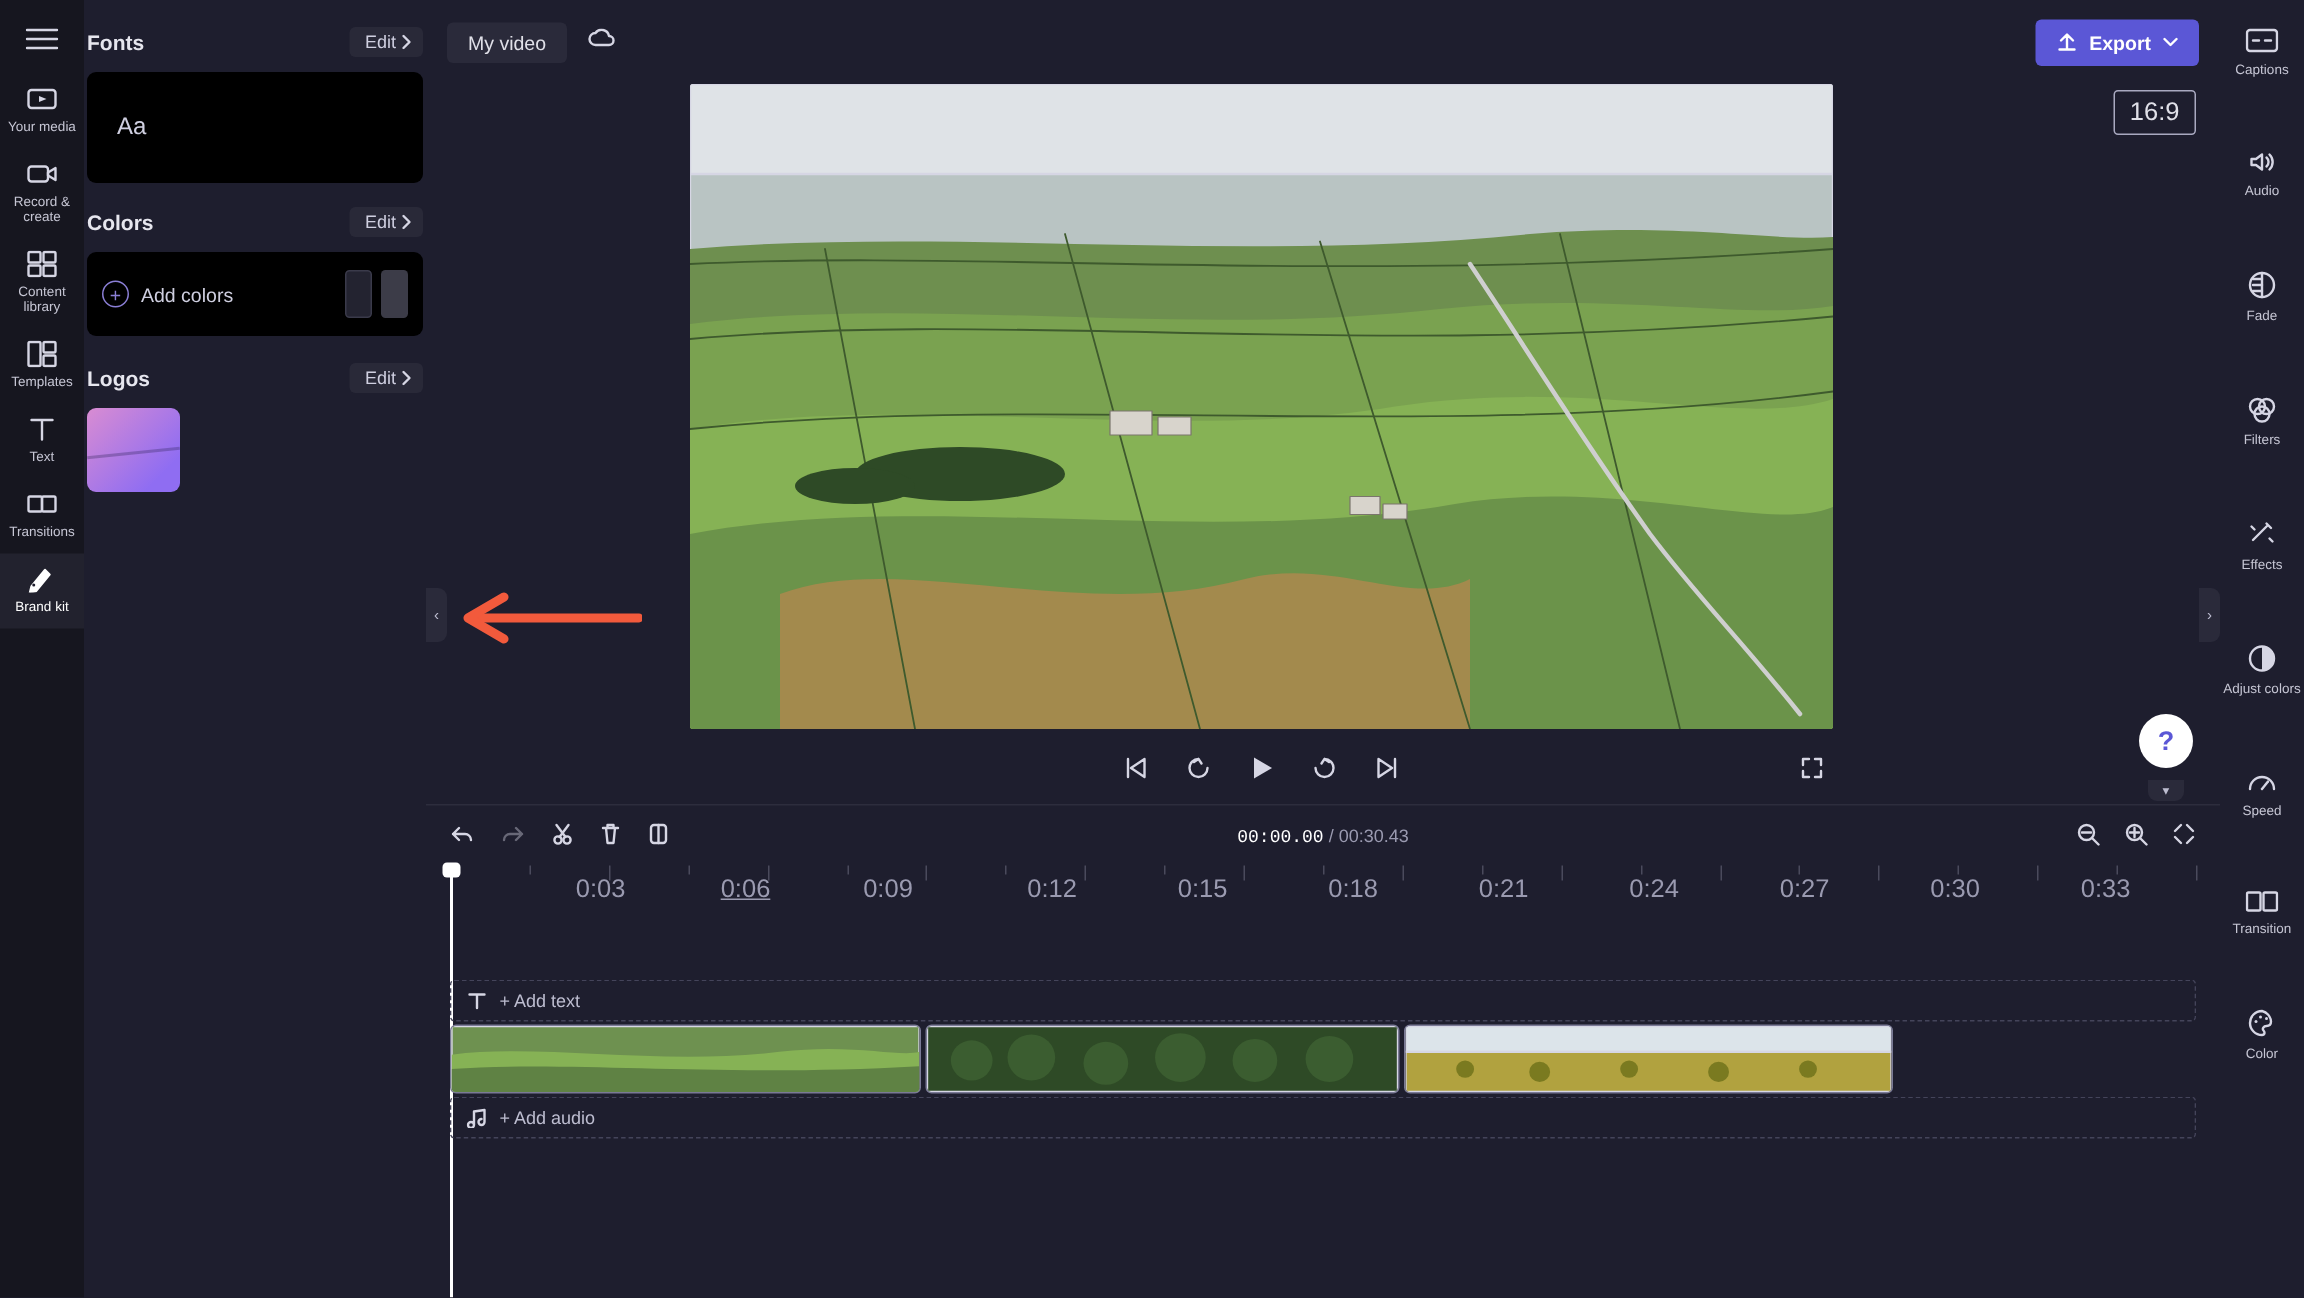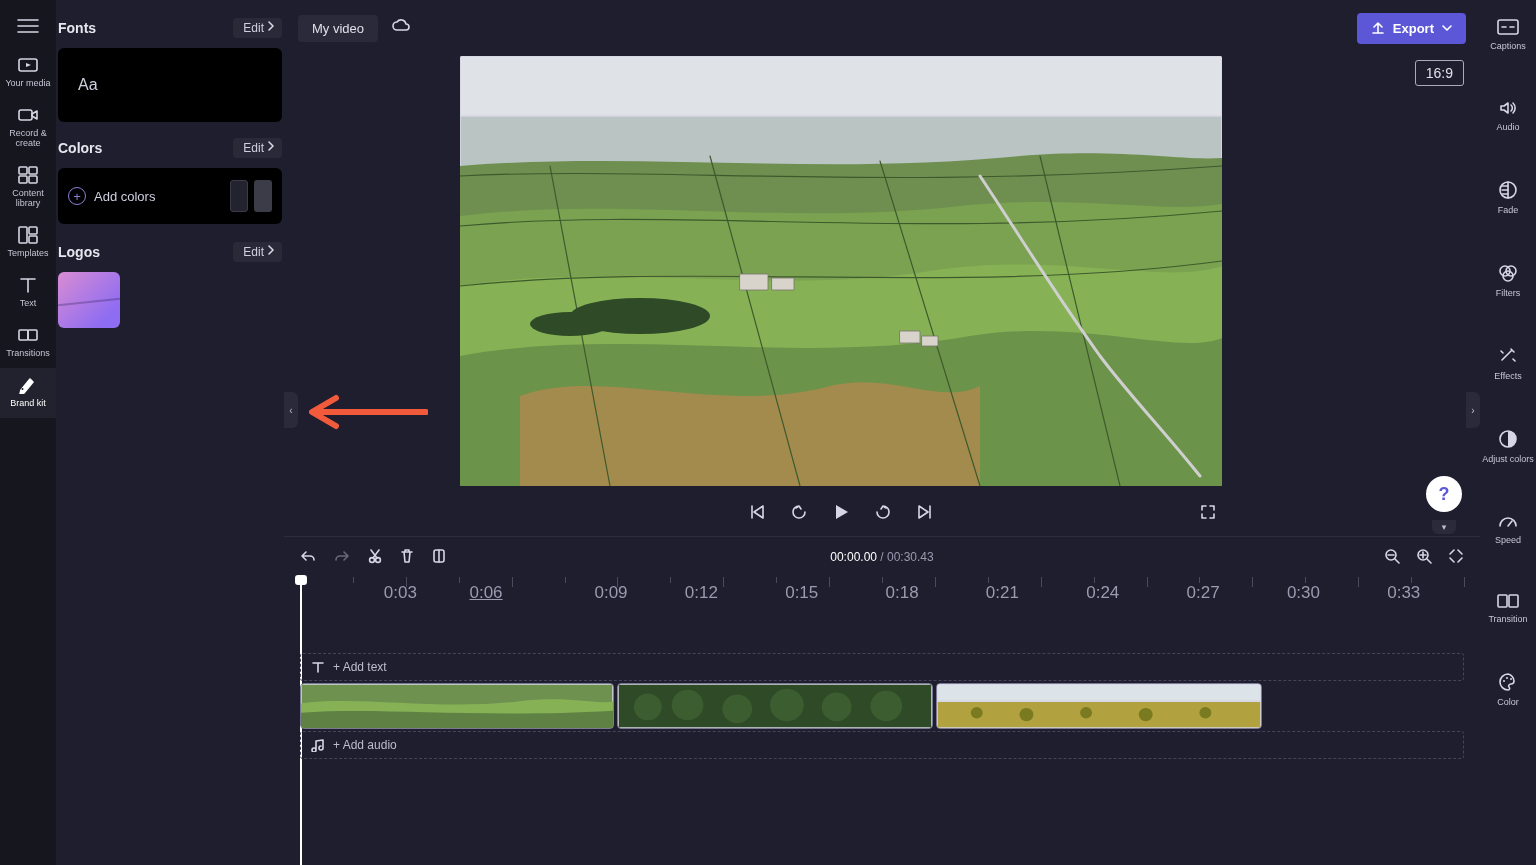--- a/index.html
+++ b/index.html
@@ -9,21 +9,21 @@
 .leftnav { position:absolute; left:0; top:0; width:56px; height:100%; background:#16161f; display:flex; flex-direction:column; align-items:center; }
 .leftnav .ham { margin:18px 0 10px 0; cursor:pointer; }
 .leftnav .item { display:flex; flex-direction:column; align-items:center; justify-content:center; padding:8px 2px 10px 2px; width:100%; cursor:pointer; font-size:9px; color:#c6c6d4; text-align:center; gap:4px; }
 .leftnav .item.active { background:#22222e; color:#fff; }
 .leftnav .item svg { display:block; }
 
 
 .panel { position:absolute; left:56px; top:0; width:228px; height:100%; background:#1e1e2e; padding:12px 2px; }
 .panel .sechead { display:flex; align-items:center; justify-content:space-between; margin-top:6px; margin-bottom:10px; }
 .panel .sechead .title { font-size:14px; font-weight:600; color:#e6e6ee; }
-.panel .sechead .editbtn { font-size:12px; color:#cfcfe0; background:rgba(255,255,255,0.05); padding:3px 6px 3px 10px; border-radius:4px; display:flex; align-items:flex-start; gap:2px; cursor:pointer; }
+.panel .sechead .editbtn { font-size:12px; color:#cfcfe0; background:rgba(255,255,255,0.05); padding:3px 6px 3px 10px; border-radius:4px; display:flex; align-items:center; gap:2px; cursor:pointer; }
 .panel .card { background:#000000; border-radius:6px; display:flex; align-items:center; }
 .panel .fontcard { height:74px; padding-left:20px; font-size:16px; color:#cfcfe0; margin-bottom:16px; }
 .panel .colrow { height:56px; padding:10px; gap:10px; margin-bottom:18px; }
 .panel .addcol { flex:1; display:flex; align-items:center; gap:8px; font-size:13px; color:#cfcfe0; cursor:pointer; }
 .panel .plusic { width:18px; height:18px; border-radius:50%; border:1.6px solid #8b7fd6; display:flex; align-items:center; justify-content:center; color:#8b7fd6; font-size:13px; line-height:1; }
 .panel .predef { display:flex; gap:6px; }
 .panel .sw { width:18px; height:32px; border-radius:3px; }
 .panel .logocard { width:62px; height:56px; border-radius:6px; background:linear-gradient(135deg,#d98cd2 0%, #8f6df2 80%); position:relative; overflow:hidden; margin-top:2px; }
 .panel .logocard::before{content:"";position:absolute;left:0;right:0;top:52%;height:2px;background:rgba(40,30,80,.3);transform:rotate(-6deg);}
 
@@ -37,35 +37,35 @@
 
 .topbar { position:absolute; left:284px; top:0; right:56px; height:56px; display:flex; align-items:center; padding:0 14px; }
 .topbar .proj { background:#2a2a3a; padding:6px 14px; border-radius:4px; font-size:13px; display:flex; align-items:center; gap:8px; }
 .topbar .cloud { margin-left:8px; padding:6px; }
 .topbar .spacer { flex:1; }
 .topbar .export { background:#5b57d6; color:#fff; font-size:13px; font-weight:600; padding:8px 14px; border-radius:4px; display:flex; align-items:center; gap:8px; cursor:pointer; }
 
 
 .preview { position:absolute; left:460px; top:56px; width:762px; height:430px; background:#0f1217; border-radius:2px; overflow:hidden; }
 .preview svg { width:100%; height:100%; display:block; }
-.aspect { position:absolute; right:72px; top:60px; border:1px solid #a9a9c0; color:#e0e0e8; font-size:14px; padding:4px 10px; border-radius:3px; cursor:pointer; }
+.aspect { position:absolute; right:72px; top:60px; border:1px solid #a9a9c0; color:#e0e0e8; font-size:17px; padding:4px 10px; border-radius:3px; cursor:pointer; }
 
 
 .pctrl { position:absolute; left:460px; top:494px; width:762px; height:40px; display:flex; align-items:center; justify-content:center; gap:24px; }
 .pctrl .btn { cursor:pointer; color:#d6d6e4; }
 .pctrl .full { position:absolute; right:6px; }
 
 .helpfab { position:absolute; right:74px; top:476px; width:36px; height:36px; background:#fff; border-radius:50%; display:flex; align-items:center; justify-content:center; color:#5b57d6; font-weight:700; font-size:18px; cursor:pointer; }
 .chevdn { position:absolute; right:80px; top:520px; width:24px; height:14px; background:#2a2a3a; border-radius:0 0 6px 6px; display:flex; align-items:center; justify-content:center; font-size:9px; color:#bdbdd0; }
 
 
 .tl { position:absolute; left:284px; right:56px; top:536px; bottom:0; background:#1e1e2e; border-top:1px solid #2d2d3d; }
 .tl .tools { height:40px; display:flex; align-items:center; padding:0 16px; gap:18px; font-size:13px; color:#bdbdd0; }
 .tl .tools .time { position:absolute; left:50%; transform:translateX(-50%); font-size:12px; }
-.tl .tools .time .cur{color:#fff;} .tl .tools .time .tot{color:#9a9ab0;}
+.tl .tools .time .cur{color:#fff;font-family:Liberation Mono, monospace;} .tl .tools .time .tot{color:#9a9ab0;}
 .tl .tools .right { margin-left:auto; display:flex; gap:16px; }
 .tl .ruler { position:relative; height:28px; margin-left:16px; margin-right:16px; }
 .tl .ruler .tick { position:absolute; top:0; height:10px; border-left:1px solid #4a4a5c; }
 .tl .ruler .lab { position:absolute; top:6px; font-size:17px; color:#9a9ab0; transform:translateX(-50%); }
 .tl .track { margin:2px 16px; position:relative; }
 .tl .addtrack { border:1px dashed #44445a; border-radius:3px; height:28px; display:flex; align-items:center; gap:8px; padding-left:10px; font-size:12px; color:#bdbdd0; cursor:pointer; }
 .tl .cliprow { height:46px; display:flex; gap:3px; }
 .tl .clip { height:46px; border:1.5px solid #7a7a96; border-radius:4px; overflow:hidden; }
 .tl .clip svg { width:100%; height:100%; display:block; }
 .tl .playhead { position:absolute; left:16px; top:40px; bottom:0; width:2px; background:#fff; }
@@ -333,22 +333,22 @@
       <div class="tick" style="left: 740.727px; height: 10px;"></div>
       <div class="tick" style="left: 793.636px; height: 6px;"></div>
       <div class="tick" style="left: 846.545px; height: 10px;"></div>
       <div class="tick" style="left: 899.455px; height: 6px;"></div>
       <div class="tick" style="left: 952.364px; height: 10px;"></div>
       <div class="tick" style="left: 1005.27px; height: 6px;"></div>
       <div class="tick" style="left: 1058.18px; height: 10px;"></div>
       <div class="tick" style="left: 1111.09px; height: 6px;"></div>
       <div class="tick" style="left: 1164px; height: 10px;"></div>
       <div class="lab" style="left: 100.345px;">0:03</div>
-      <div class="lab" style="left: 186px; text-decoration: underline;">0:06</div>
-      <div class="lab" style="left: 311px;">0:09</div>
+      <div class="lab" style="left: 197px; text-decoration: underline;">0:06</div>
+      <div class="lab" style="left: 292px;">0:09</div>
       <div class="lab" style="left: 401.379px;">0:12</div>
       <div class="lab" style="left: 501.724px;">0:15</div>
       <div class="lab" style="left: 602.069px;">0:18</div>
       <div class="lab" style="left: 702.414px;">0:21</div>
       <div class="lab" style="left: 802.759px;">0:24</div>
       <div class="lab" style="left: 903.103px;">0:27</div>
       <div class="lab" style="left: 1003.45px;">0:30</div>
       <div class="lab" style="left: 1103.79px;">0:33</div>
     </div>
   <div class="playhead"></div>

